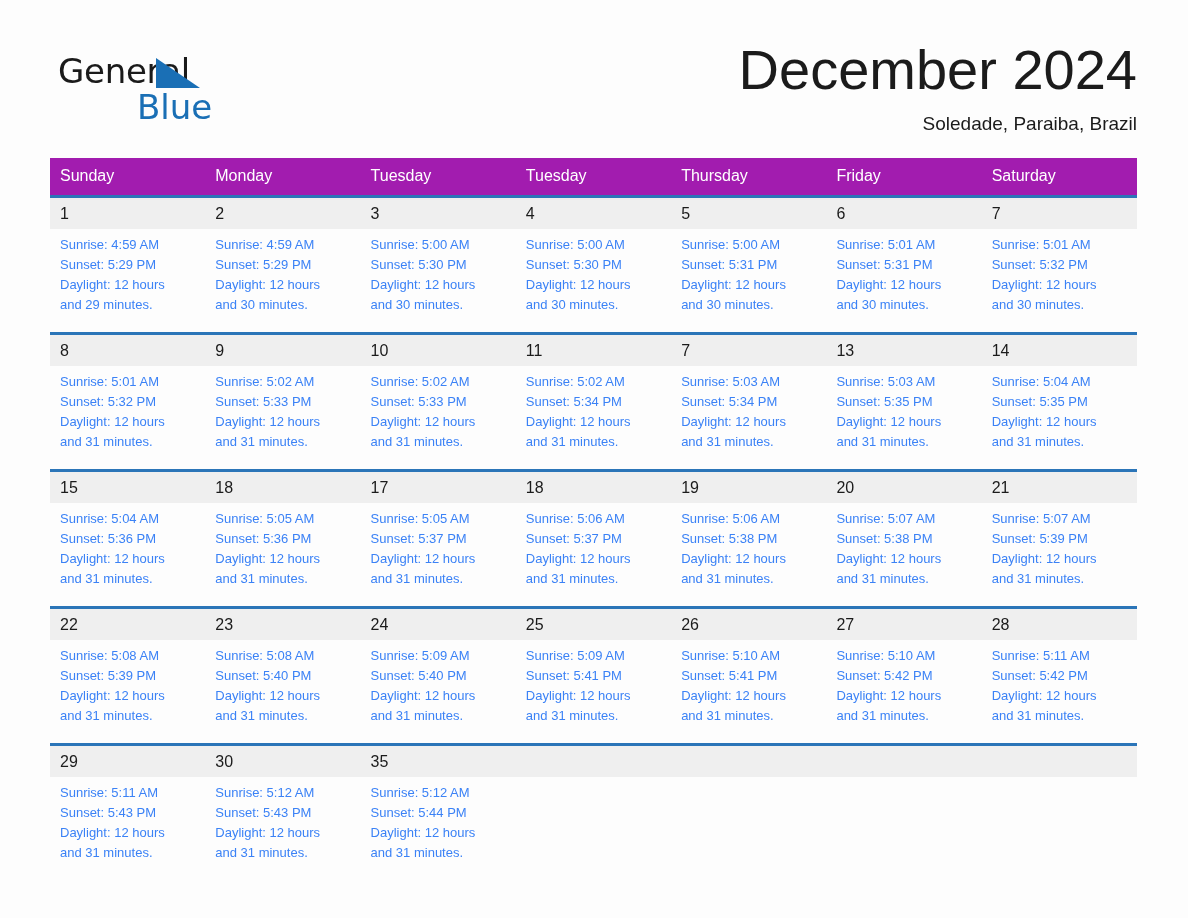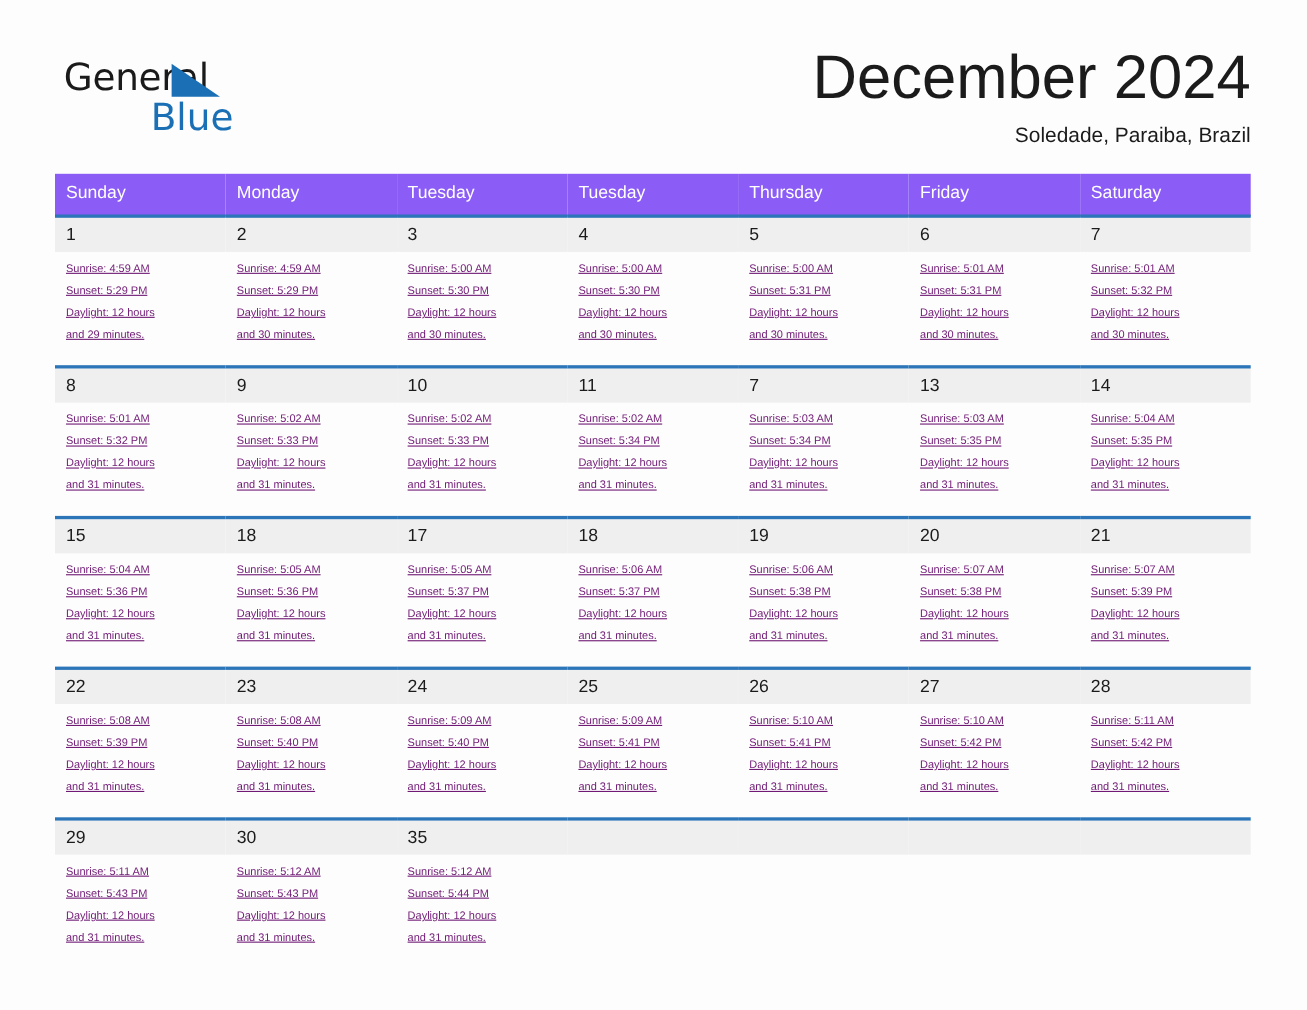--- a/index.html
+++ b/index.html
@@ -99,21 +99,21 @@
     left: 50px;
     top: 158px;
     width: 1087px;
   }
   table.cal {
     width: 1087px;
     border-collapse: collapse;
     table-layout: fixed;
   }
   table.cal th {
-    background: #8b5cf6;
+    background: #a21caf;
     color: #ffffff;
     font-weight: 400;
     font-size: 16px;
     line-height: 20px;
     text-align: left;
     padding: 8px 0 9px 10px;
     height: 19px;
     vertical-align: middle;
   }
   td.daycell {
@@ -135,24 +135,23 @@
     line-height: 19px;
     padding: 6px 0 6px 10px;
     color: #1b1b1b;
     height: 19px;
   }
   .daynum.empty {
     color: transparent;
   }
   .details {
     padding: 6px 8px 0 10px;
-    font-size: 10px;
+    font-size: 13px;
     line-height: 20px;
-    color: #701a75;
-    text-decoration: underline;
+    color: #3b82f6;
   }
   .details div {
     white-space: nowrap;
   }
 </style>
 </head>
 <body>
 
 <div class="page">
 

